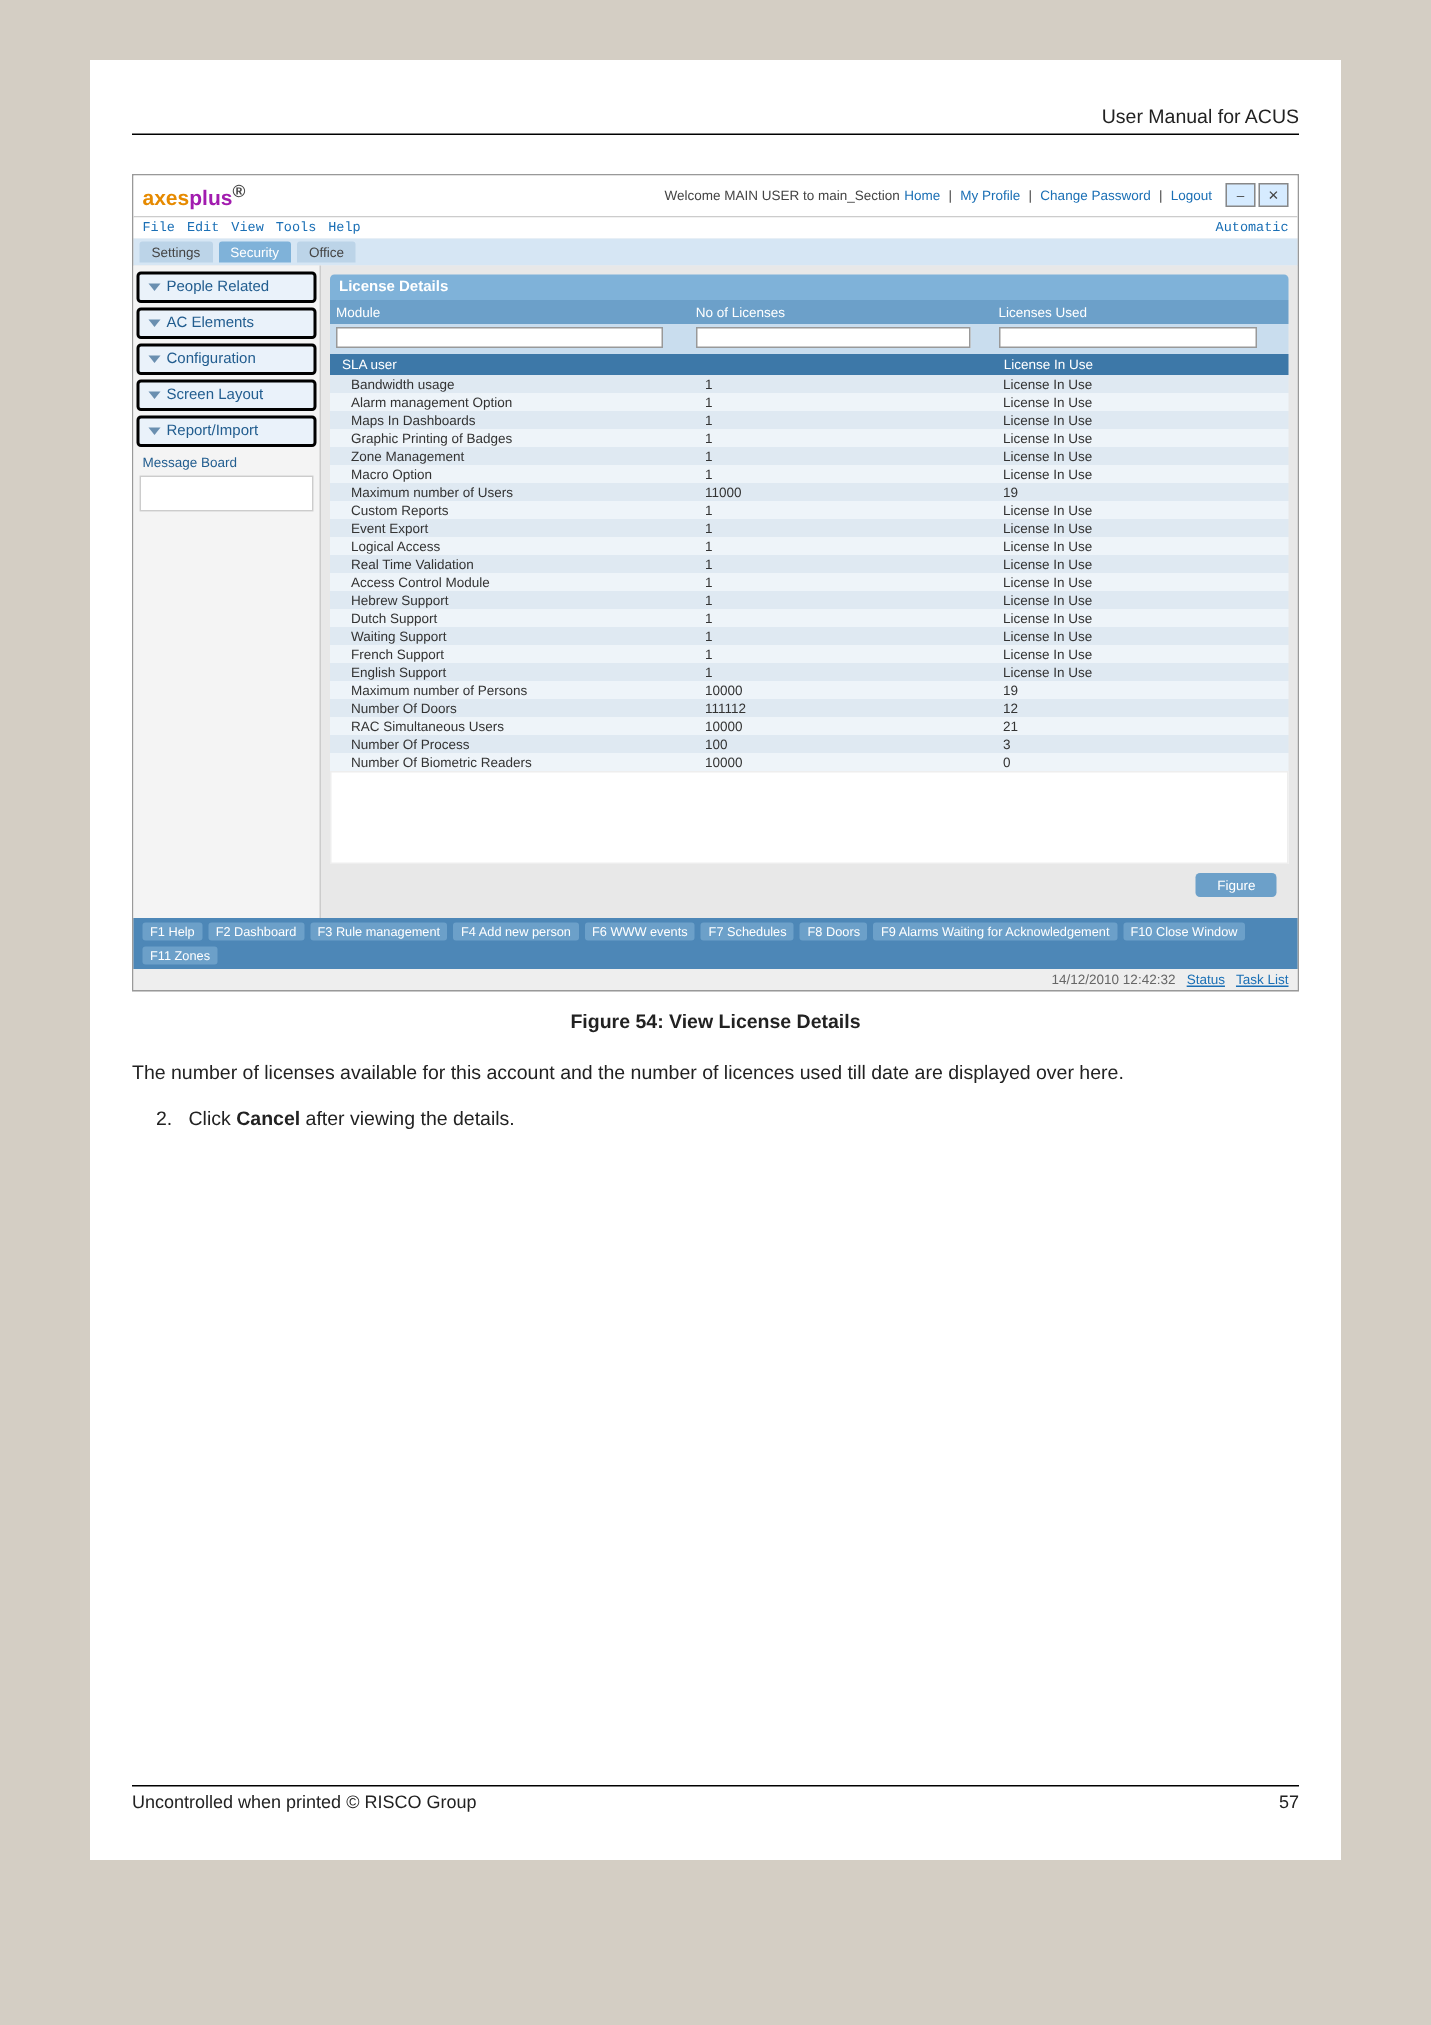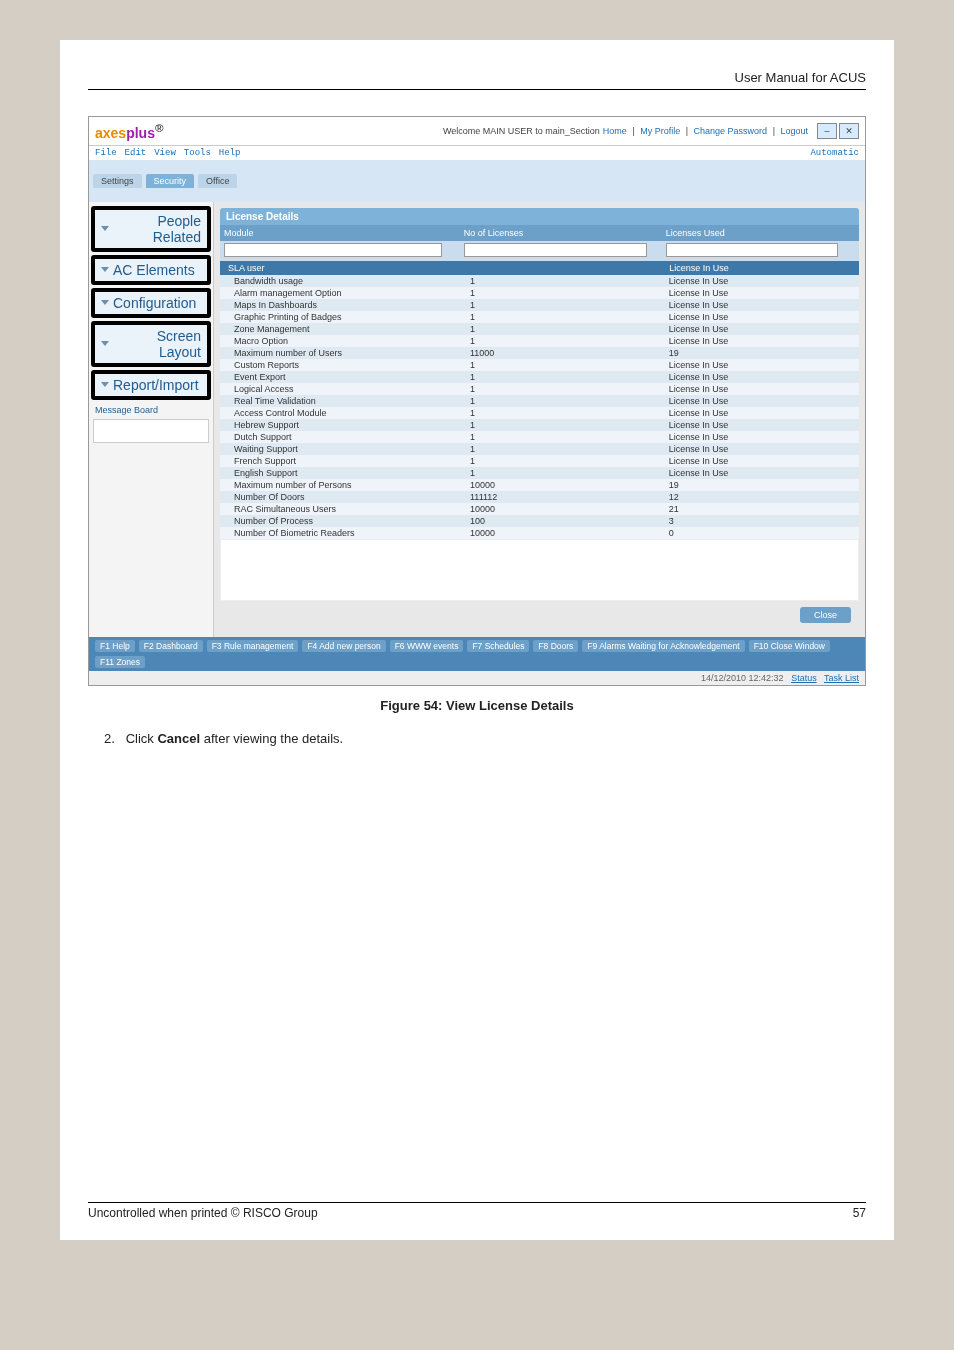--- a/index.html
+++ b/index.html
@@ -60,46 +60,46 @@
     color: #1a6fb5;
     font-size: 9px;
     display: flex;
     gap: 8px;
     background: #fff;
     font-family: Liberation Mono, monospace;
   }
   .menubar .auto { margin-left: auto; }
   .tabbar {
     background: #d6e6f4;
-    padding: 14px 4px;
+    padding: 2px 4px;
     display: flex;
     gap: 4px;
     font-size: 9px;
   }
   .tabbar span {
     padding: 2px 8px;
     background: #bcd4e8;
     border-radius: 2px 2px 0 0;
   }
   .tabbar span.active { background: #7fb2d9; color: #fff; }
   .content { display: flex; background: #e8e8e8; }
   .sidebar {
     width: 120px;
     background: #f4f4f4;
     border-right: 1px solid #ccc;
     padding: 4px 2px;
   }
   .sidebar .navitem {
     background: #eaf2fa;
-    border: 4px solid #000000;
+    border: 2px solid #000000;
     border-radius: 3px;
     padding: 3px 6px;
     margin-bottom: 3px;
     color: #225d8f;
-    font-size: 14px;
+    font-size: 10px;
     display: flex;
     align-items: center;
     gap: 4px;
     text-align: right;
   }
   .sidebar .navitem .chev {
     display: inline-block;
     width: 0; height: 0;
     border-left: 4px solid transparent;
     border-right: 4px solid transparent;
@@ -198,21 +198,21 @@
   .caption {
     text-align: center;
     font-weight: bold;
     font-size: 13px;
     margin: 12px 0 18px 0;
   }
   .bodytext { font-size: 13px; line-height: 1.4; margin-bottom: 14px; }
   .listitem { font-size: 13px; margin-left: 16px; }
   .footer {
     position: absolute;
-    bottom: 20px;
+    bottom: 32px;
     left: 28px;
     right: 28px;
     display: flex;
     justify-content: space-between;
     font-size: 12px;
     border-top: 1px solid #000;
     padding-top: 3px;
   }
 </style>
 </head>
@@ -407,21 +407,21 @@
               <span class="col3">3</span>
             </div>
             <div class="row even">
               <span class="col1">Number Of Biometric Readers</span>
               <span class="col2">10000</span>
               <span class="col3">0</span>
             </div>
           </div>
         <div style="height:60px;background:#fff;border:1px solid #eee;"></div>
         <div class="closebtn-row">
-          <span class="closebtn">Close</span>
+          <span class="closebtn">Figure</span>
         </div>
       </div>
     </div>
 
     <div class="fkeys">
       <span>F1 Help</span>
       <span>F2 Dashboard</span>
       <span>F3 Rule management</span>
       <span>F4 Add new person</span>
       <span>F6 WWW events</span>
@@ -432,20 +432,21 @@
       <span>F11 Zones</span>
     </div>
     <div class="statusbar">
       <span>14/12/2010  12:42:32</span> &nbsp;
       <span style="color:#1a6fb5;text-decoration:underline;">Status</span> &nbsp;
       <span style="color:#1a6fb5;text-decoration:underline;">Task List</span>
     </div>
   </div>
 
   <div class="caption">Figure 54: View License Details</div>
+  <div class="bodytext">The number of licenses available for this account and the number of licences used till date are displayed over here.</div>
   <div class="listitem">
     <span>2.</span>&nbsp;&nbsp;
     <span>Click </span><b>Cancel</b><span> after viewing the details.</span>
   </div>
 
   <div class="footer">
     <span>Uncontrolled when printed © RISCO Group</span>
     <span>57</span>
   </div>
 </div>

